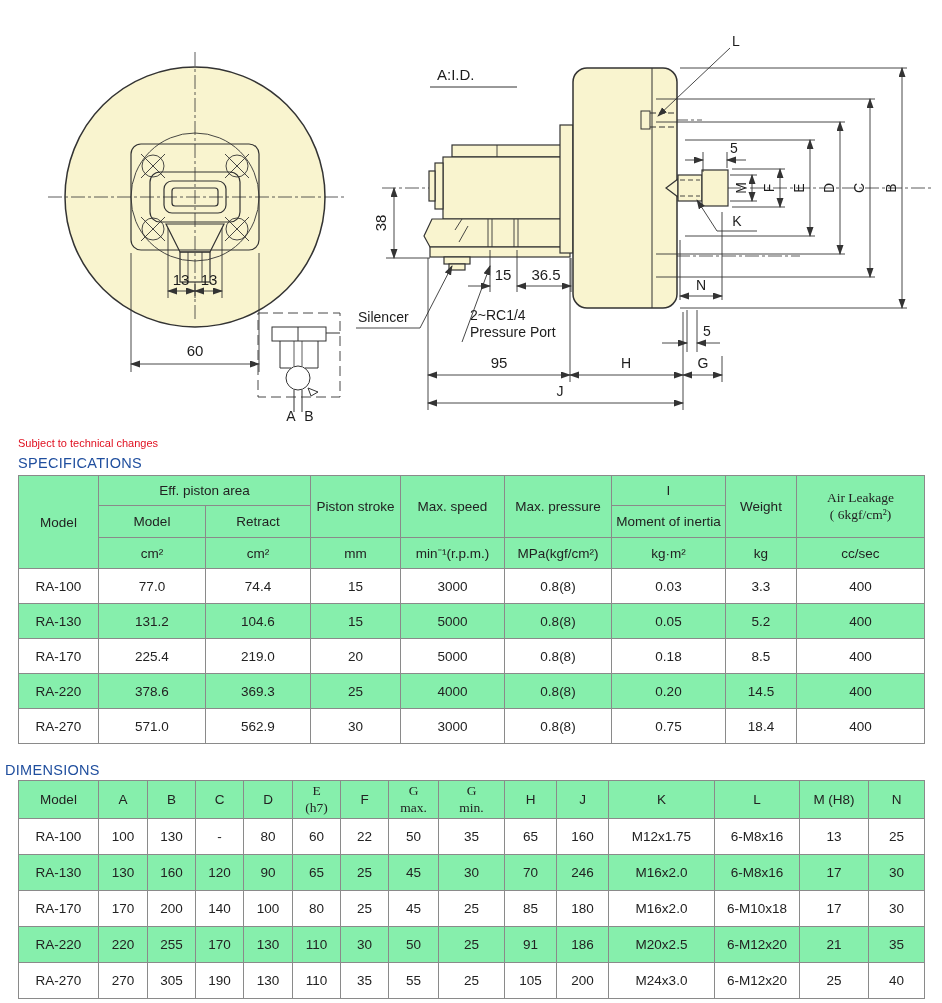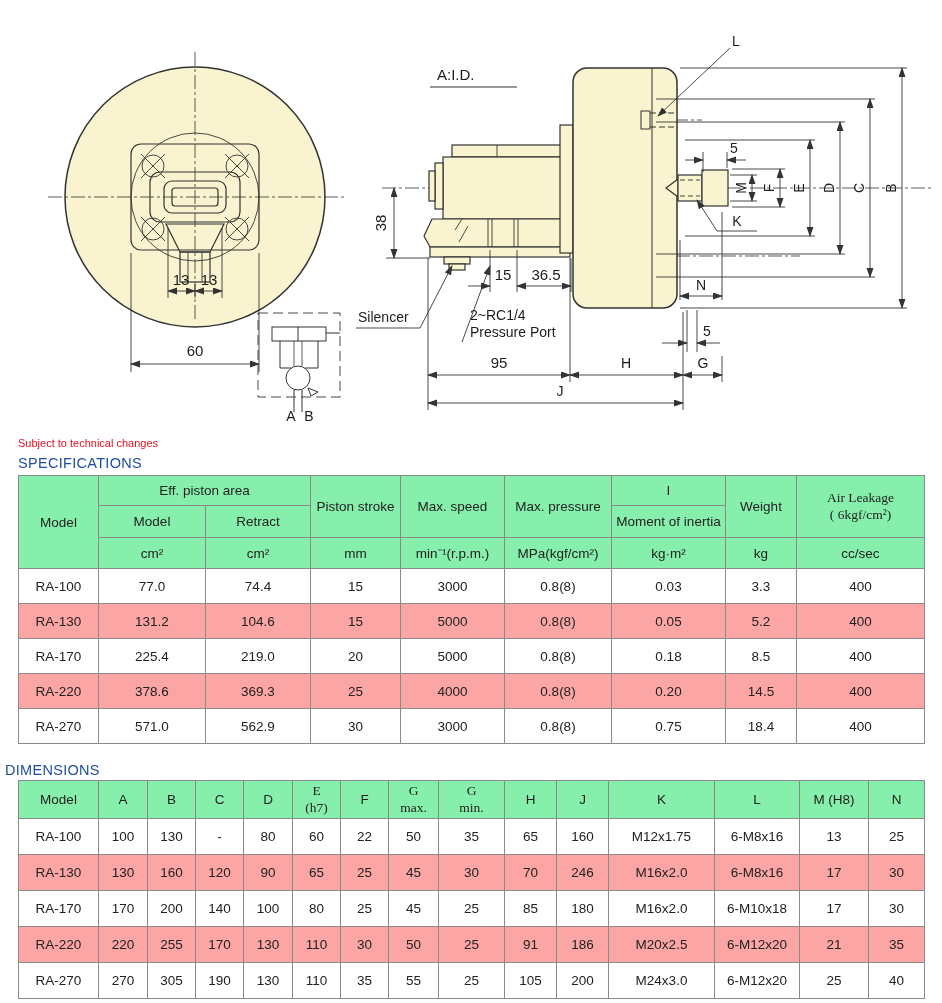--- a/index.html
+++ b/index.html
@@ -17,21 +17,21 @@
     font-size:13.5px;color:#222;
   }
   table.data td{
     border:1px solid #8a8a8a;text-align:center;vertical-align:middle;
     padding:0 2px;overflow:hidden;
   }
   table.spec{left:18px;top:475px;width:906px;}
   table.dims{left:18px;top:780px;width:906px;}
   td.hdr{background:#86efac;}
   tr.row-a td{background:#ffffff;}
-  tr.row-b td{background:#fca5a5;}
+  tr.row-b td{background:#86efac;}
   td.model{text-align:left;padding-left:13px;}
   .prewrap{white-space:pre-line;line-height:1.25;font-family:Liberation Serif, serif;}
 </style>
 </head>
 <body>
 
 
 
 
 <svg id="drawing" width="942" height="445" viewBox="0 0 942 445">

